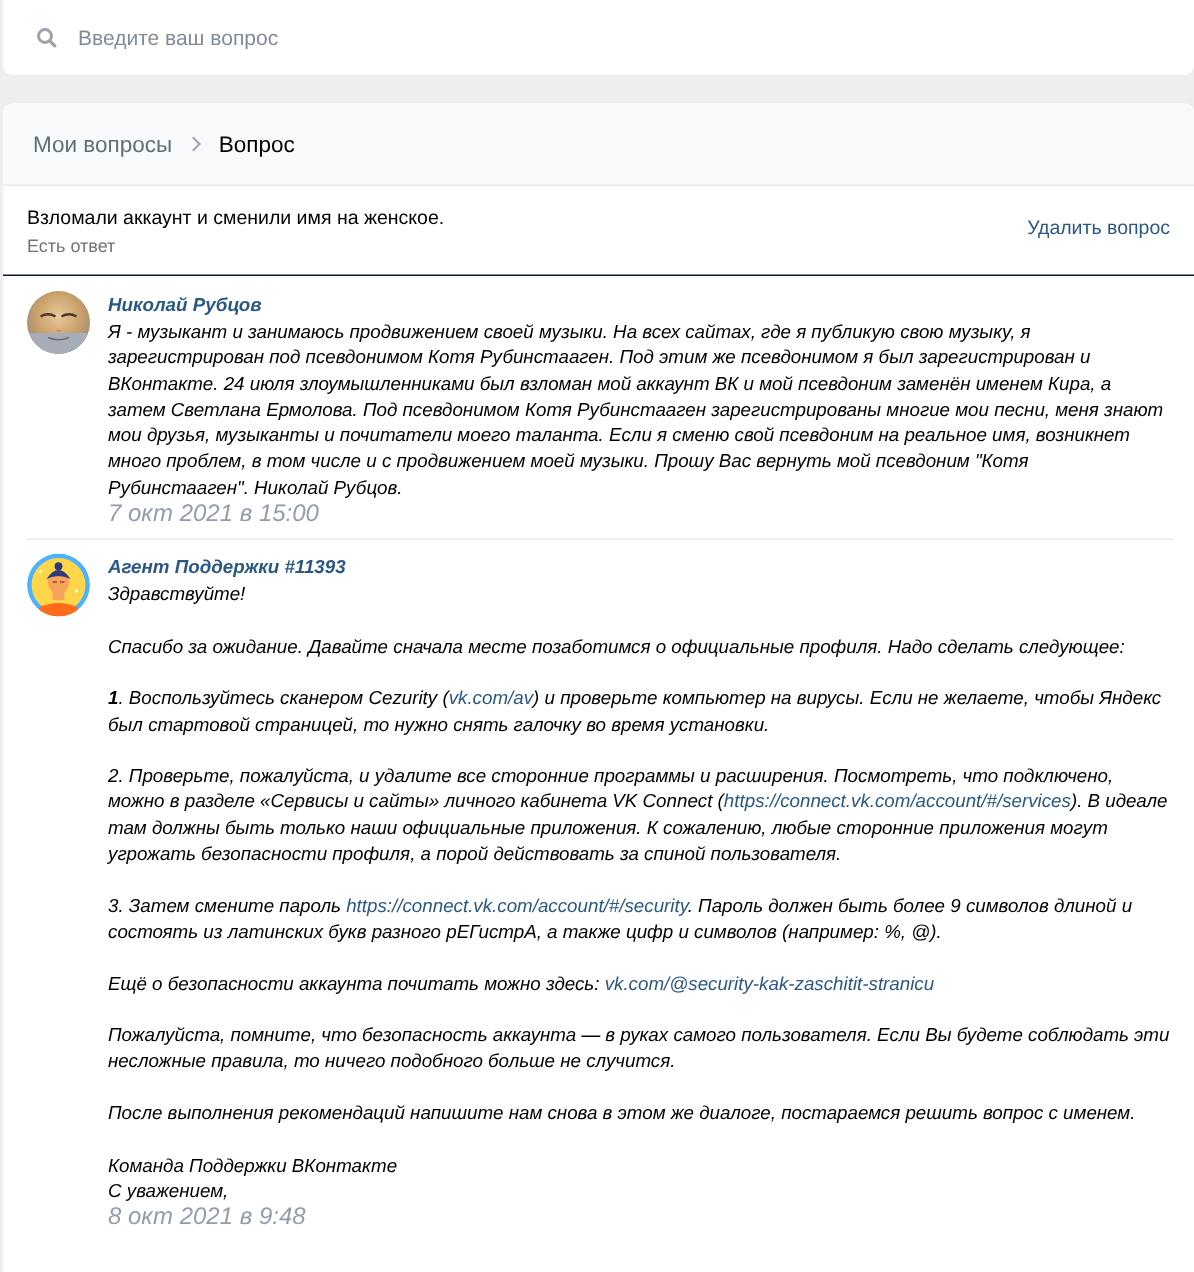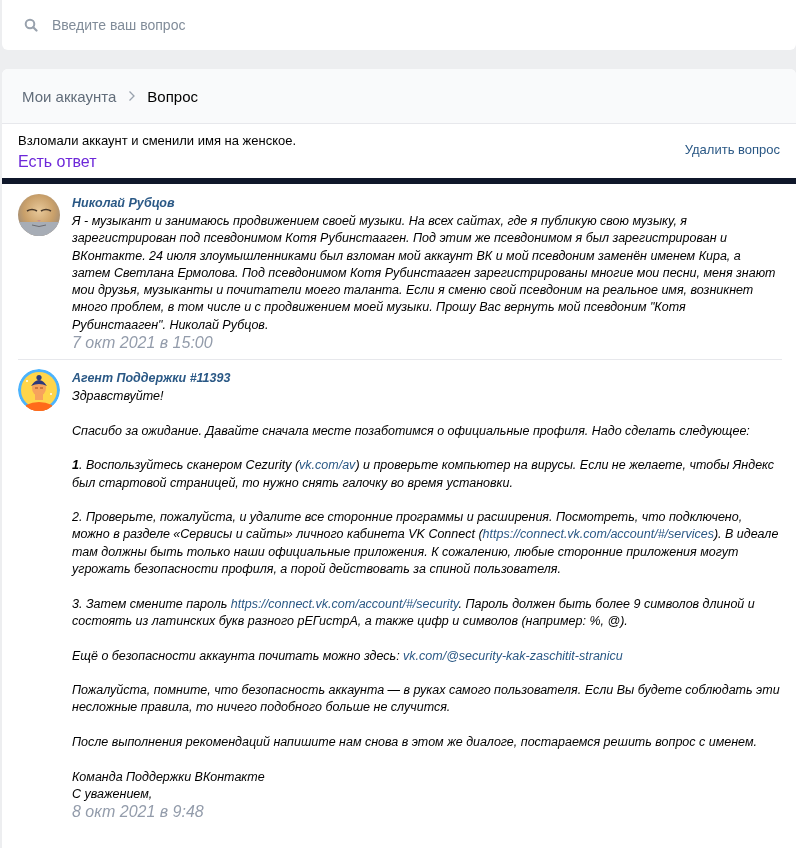--- a/index.html
+++ b/index.html
@@ -31,26 +31,26 @@
     .card-header {
       height: 55px; background: #f9fafb; border-bottom: 1px solid #e7e8ec;
       display: flex; align-items: center; padding-left: 20px;
       font-size: 15px;
     }
     .crumb-link { color: #626d7a; cursor: pointer; }
     .crumb-sep { margin: 0 11px 0 12px; display: inline-flex; }
     .crumb-current { color: #000; }
 
     .question-row {
-      height: 60px; border-bottom: 6px solid #0f172a;
+      height: 60px; border-bottom: 1px solid #0f172a;
       display: flex; justify-content: space-between; align-items: center;
       padding: 0 16px 0 16px;
     }
     .question-title { font-size: 13px; color: #000; line-height: 18px; }
-    .question-status { font-size: 16px; color: #6d28d9; margin-top: 3px; }
+    .question-status { font-size: 12px; color: #737373; margin-top: 3px; }
     .delete-link { color: #2a5885; font-size: 13px; cursor: pointer; margin-top: -4px; }
 
     .message {
       position: relative; padding: 10px 16px 10px 70px; font-style: italic;
     }
     .message + .message::before {
       content: ""; position: absolute; left: 16px; right: 14px; top: 0;
       border-top: 1px solid #e7e8ec;
     }
     .avatar {
@@ -72,21 +72,21 @@
     <svg width="14" height="14" viewBox="0 0 14 14">
       <circle cx="6" cy="6" r="4.3" fill="none" stroke="#99a2ad" stroke-width="2"></circle>
       <line x1="9.2" y1="9.2" x2="12.5" y2="12.5" stroke="#99a2ad" stroke-width="2.2" stroke-linecap="round"></line>
     </svg>
   </span>
   <input class="search-input" type="text" placeholder="Введите ваш вопрос" style="">
 </div>
 
 <div class="card">
   <div class="card-header">
-    <span class="crumb-link">Мои аккаунта</span>
+    <span class="crumb-link">Мои вопросы</span>
     <span class="crumb-sep">
       <svg width="8" height="12" viewBox="0 0 8 12">
           <path d="M1.5 1.5 L6 6 L1.5 10.5" fill="none" stroke="#99a2ad" stroke-width="1.3"></path>
         </svg>
     </span>
     <span class="crumb-current">Вопрос</span>
   </div>
 
   <div class="question-row">
     <div>

